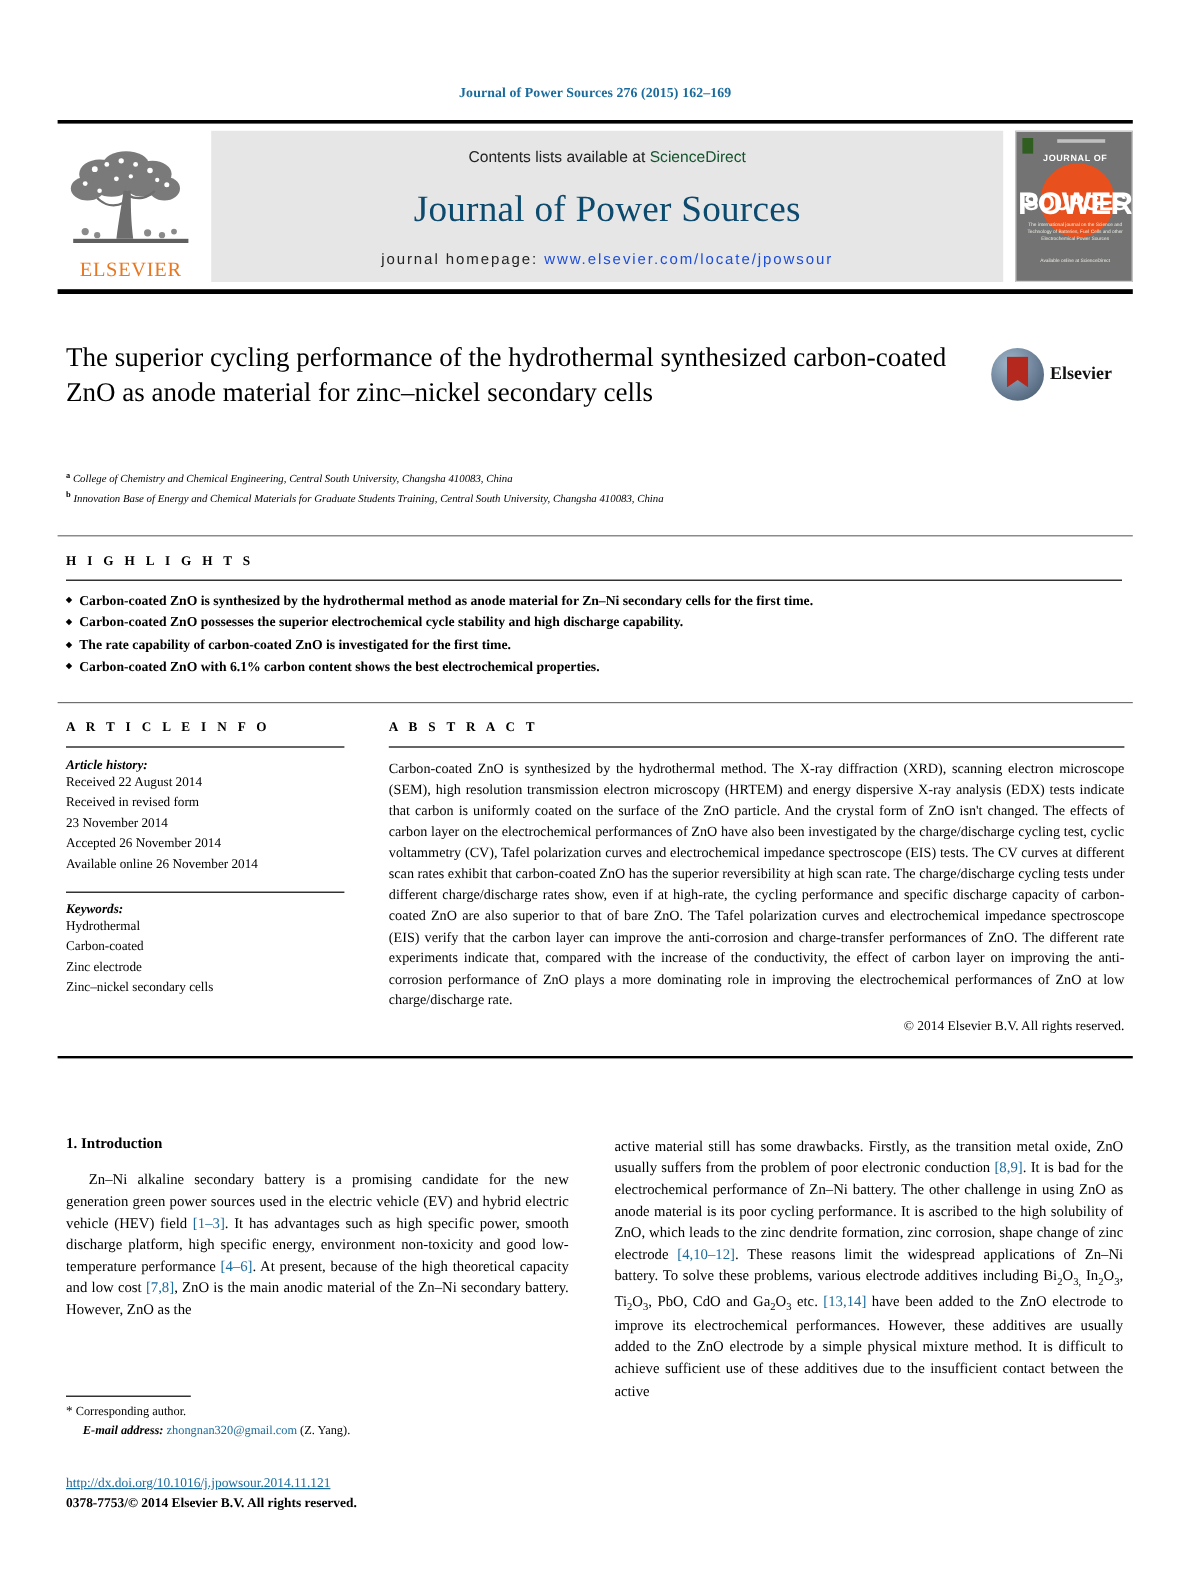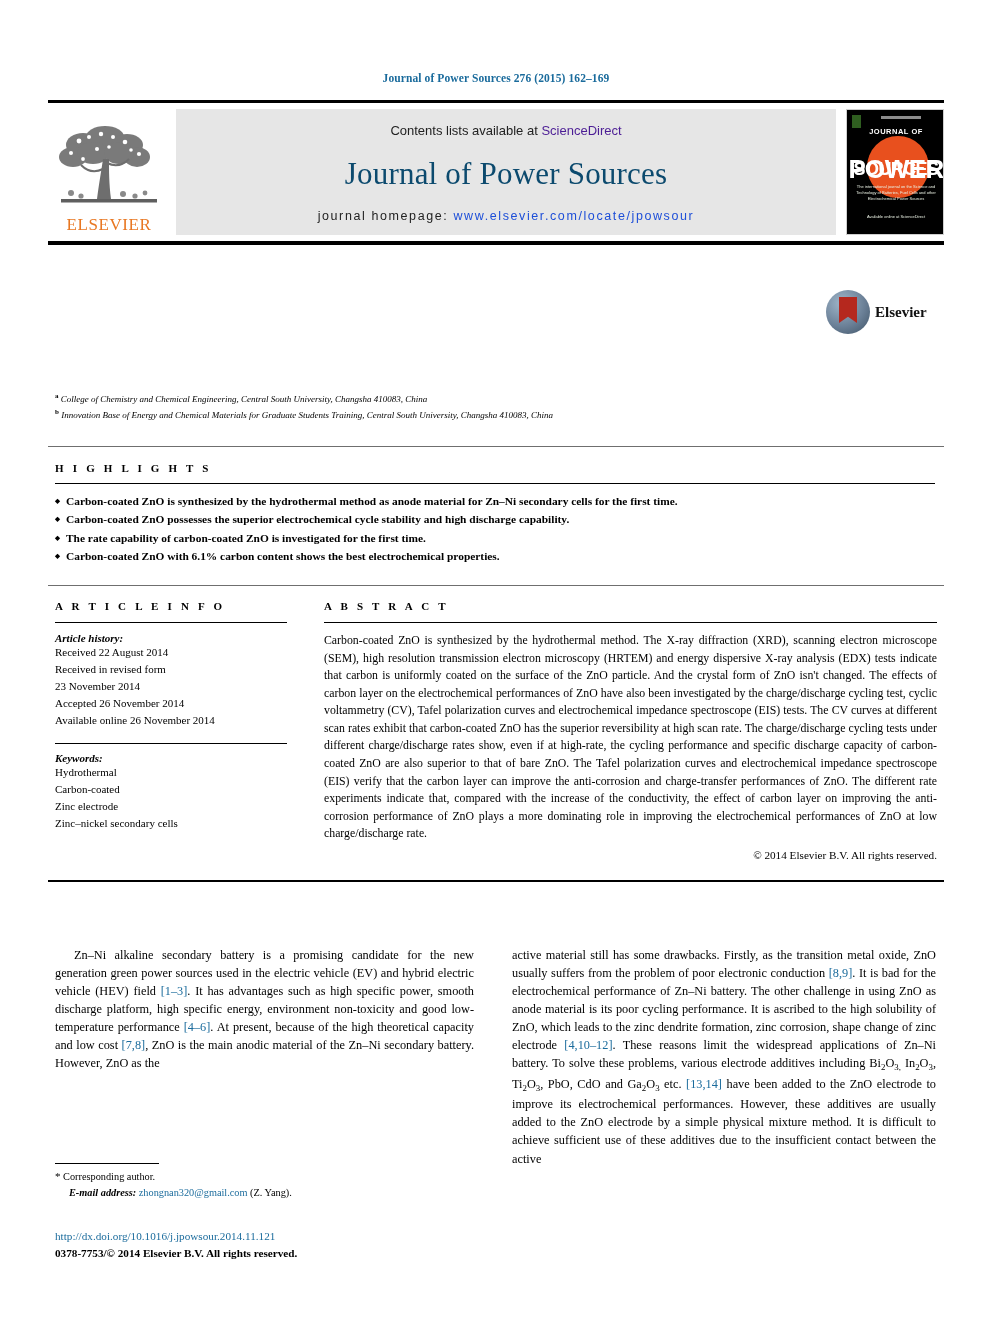--- a/index.html
+++ b/index.html
@@ -85,42 +85,42 @@
     align-items: center;
     padding: 14px 0 12px 0;
     box-sizing: border-box;
   }
   .contents-line {
     font-family: "Liberation Sans", sans-serif;
     font-size: 13px;
     color: #222;
   }
   .contents-line a, .sd-link {
-    color: #4c1d95;
+    color: #14532d;
     text-decoration: none;
   }
   .journal-name {
     font-family: "Liberation Serif", serif;
     font-size: 31px;
     color: #0c4a6e;
     letter-spacing: 0.2px;
   }
   .homepage-line {
     font-family: "Liberation Sans", sans-serif;
     font-size: 12.5px;
     letter-spacing: 1.6px;
     color: #222;
   }
   .homepage-url { color: #1d4ed8; }
 
   .cover-thumb {
     width: 98px;
     flex: 0 0 98px;
     height: 126px;
-    background: #000000;
+    background: #737373;
     position: relative;
     overflow: hidden;
     border: 1px solid #cfcfcf;
     box-sizing: border-box;
   }
   .cover-circle {
     position: absolute;
     width: 62px; height: 62px;
     border-radius: 50%;
     background: #e8501e;
@@ -387,20 +387,21 @@
     position: absolute;
     left: 55px;
     top: 1228px;
     width: 460px;
   }
   .doi-line {
     font-family: "Liberation Serif", serif;
     font-size: 11.2px;
     color: #1a6b9c;
     line-height: 1.5;
+    text-decoration: underline;
   }
   .issn-line {
     font-family: "Liberation Serif", serif;
     font-weight: bold;
     font-size: 11.2px;
     color: #000;
     line-height: 1.5;
   }
   sub { font-size: 0.72em; }
 </style>
@@ -471,20 +472,23 @@
         <div class="cover-txt cover-power">POWER</div>
         <div class="cover-txt cover-sources">SOURCES</div>
         <div class="cover-sub">The international journal on the Science and Technology of Batteries, Fuel Cells and other Electrochemical Power Sources</div>
         <div class="cover-foot">Available online at
 ScienceDirect</div>
       </div>
 
     </div>
   </div>
 
+  <div class="title-block">
+    <h1 class="article-title">The superior cycling performance of the hydrothermal synthesized carbon-coated ZnO as anode material for zinc–nickel secondary cells</h1>
+  </div>
 
   <div class="crossmark">
     <div class="crossmark-badge">
       <div class="crossmark-ribbon"></div>
     </div>
     <div class="crossmark-text">Elsevier</div>
   </div>
 
   <div class="affiliations">
     <div><sup>a</sup> <span>College of Chemistry and Chemical Engineering, Central South University, Changsha 410083, China</span></div>
@@ -526,20 +530,21 @@
   <div class="abs-col">
     <div class="section-label">A B S T R A C T</div>
     <div class="col-rule"></div>
     <div class="abstract-text">Carbon-coated ZnO is synthesized by the hydrothermal method. The X-ray diffraction (XRD), scanning electron microscope (SEM), high resolution transmission electron microscopy (HRTEM) and energy dispersive X-ray analysis (EDX) tests indicate that carbon is uniformly coated on the surface of the ZnO particle. And the crystal form of ZnO isn't changed. The effects of carbon layer on the electrochemical performances of ZnO have also been investigated by the charge/discharge cycling test, cyclic voltammetry (CV), Tafel polarization curves and electrochemical impedance spectroscope (EIS) tests. The CV curves at different scan rates exhibit that carbon-coated ZnO has the superior reversibility at high scan rate. The charge/discharge cycling tests under different charge/discharge rates show, even if at high-rate, the cycling performance and specific discharge capacity of carbon-coated ZnO are also superior to that of bare ZnO. The Tafel polarization curves and electrochemical impedance spectroscope (EIS) verify that the carbon layer can improve the anti-corrosion and charge-transfer performances of ZnO. The different rate experiments indicate that, compared with the increase of the conductivity, the effect of carbon layer on improving the anti-corrosion performance of ZnO plays a more dominating role in improving the electrochemical performances of ZnO at low charge/discharge rate.</div>
     <div class="copyright-line">© 2014 Elsevier B.V. All rights reserved.</div>
   </div>
 
   <div class="rule-bold" style="top:880px;"></div>
 
   <div class="body-left">
+    <div class="h2">1.  Introduction</div>
     <p class="para">Zn–Ni alkaline secondary battery is a promising candidate for the new generation green power sources used in the electric vehicle (EV) and hybrid electric vehicle (HEV) field <span class="ref">[1–3]</span>. It has advantages such as high specific power, smooth discharge platform, high specific energy, environment non-toxicity and good low-temperature performance <span class="ref">[4–6]</span>. At present, because of the high theoretical capacity and low cost <span class="ref">[7,8]</span>, ZnO is the main anodic material of the Zn–Ni secondary battery. However, ZnO as the</p>
   </div>
 
   <div class="body-right">
     <p class="para noindent">active material still has some drawbacks. Firstly, as the transition metal oxide, ZnO usually suffers from the problem of poor electronic conduction <span class="ref">[8,9]</span>. It is bad for the electrochemical performance of Zn–Ni battery. The other challenge in using ZnO as anode material is its poor cycling performance. It is ascribed to the high solubility of ZnO, which leads to the zinc dendrite formation, zinc corrosion, shape change of zinc electrode <span class="ref">[4,10–12]</span>. These reasons limit the widespread applications of Zn–Ni battery. To solve these problems, various electrode additives including Bi<sub>2</sub>O<sub>3,</sub> In<sub>2</sub>O<sub>3</sub>, Ti<sub>2</sub>O<sub>3</sub>, PbO, CdO and Ga<sub>2</sub>O<sub>3</sub> etc. <span class="ref">[13,14]</span> have been added to the ZnO electrode to improve its electrochemical performances. However, these additives are usually added to the ZnO electrode by a simple physical mixture method. It is difficult to achieve sufficient use of these additives due to the insufficient contact between the active</p>
   </div>
 
   <div class="footnote-rule"></div>
   <div class="footnote">
     <div>

